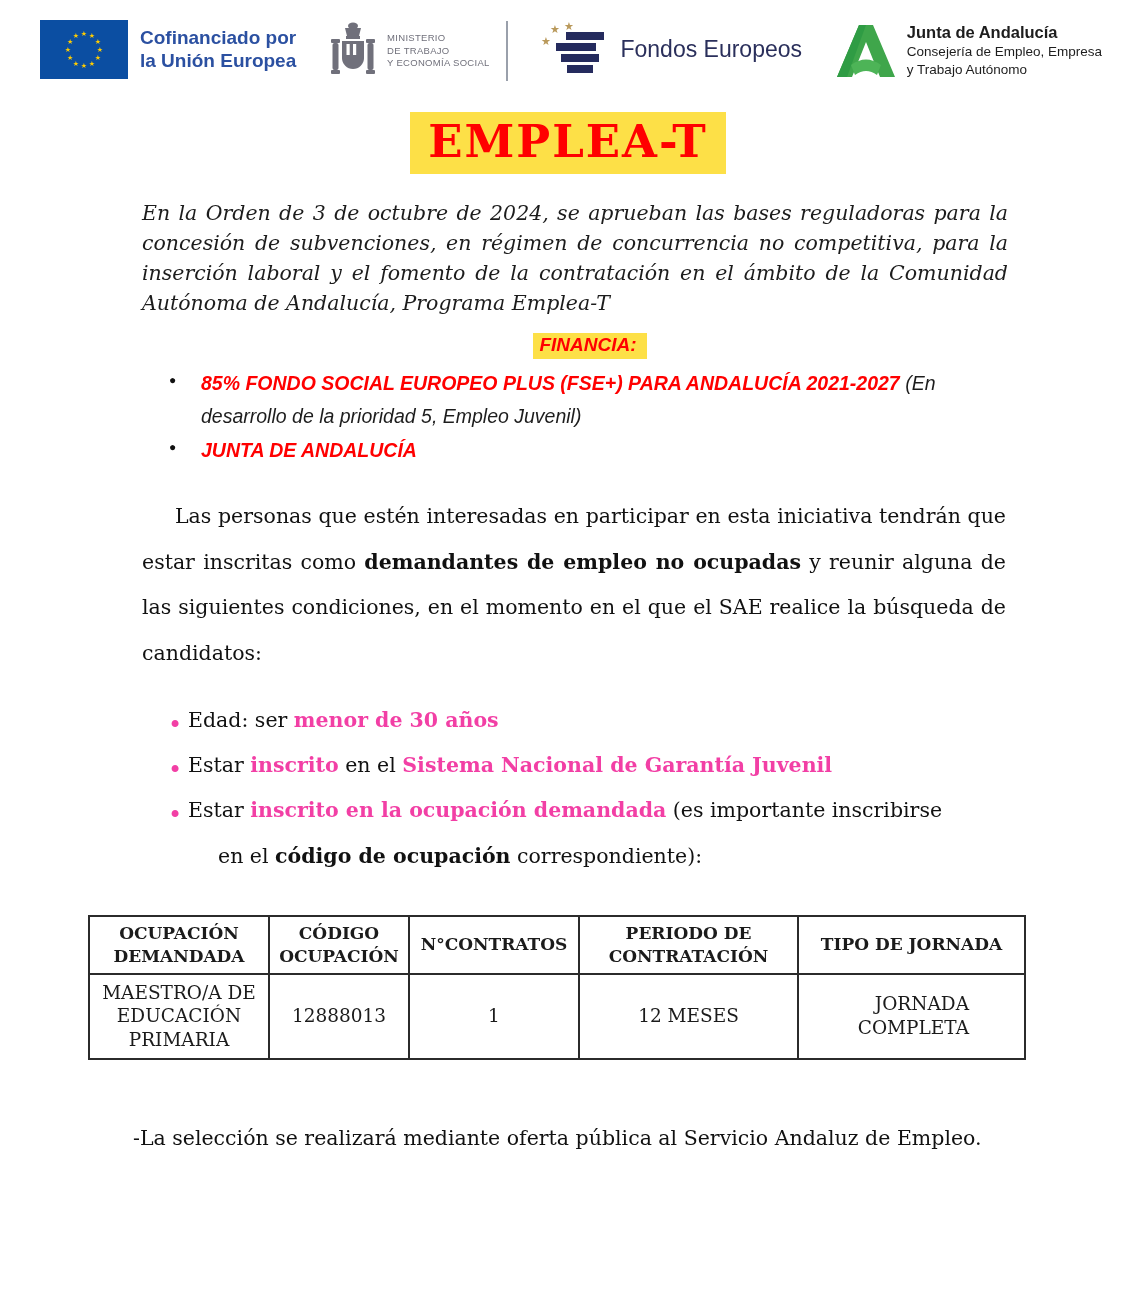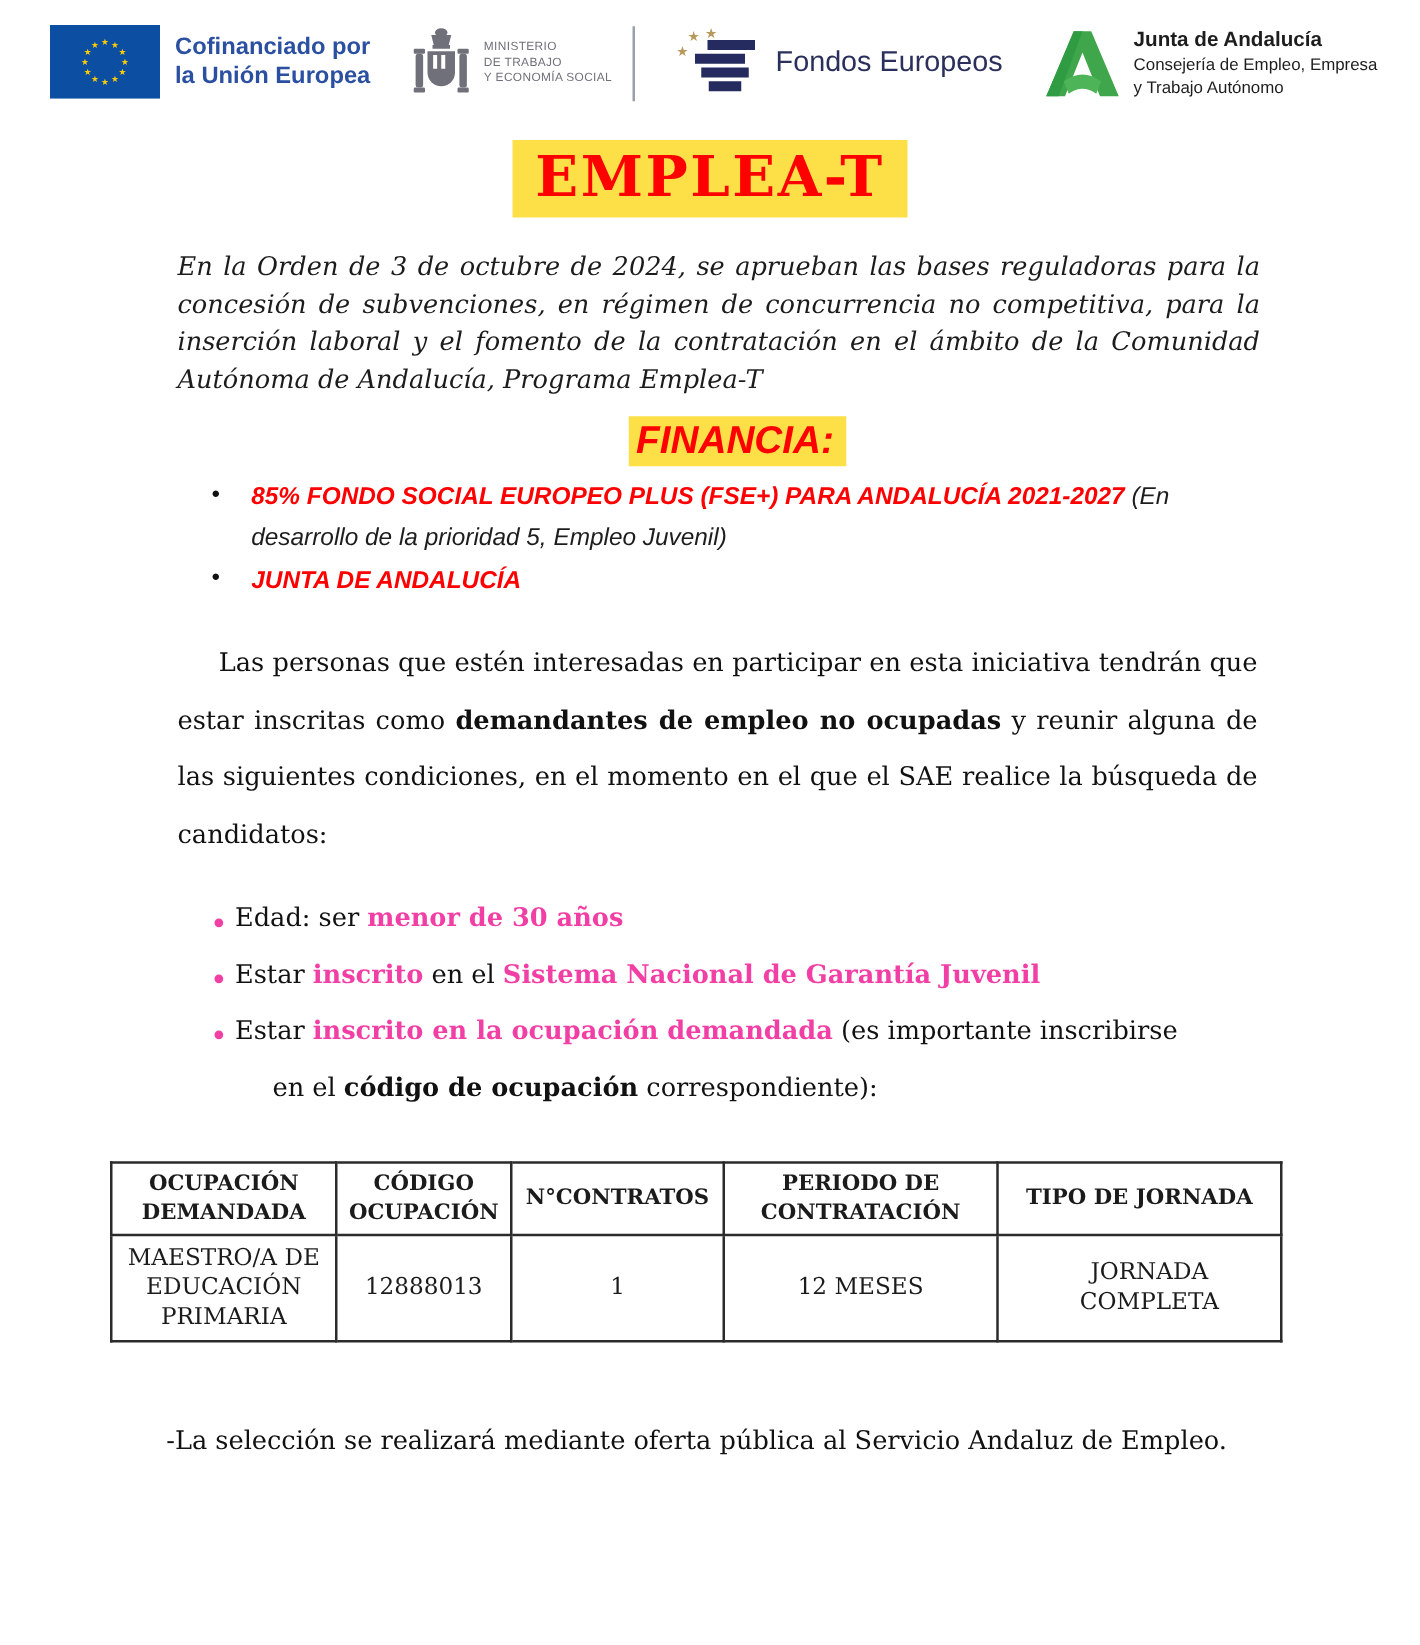--- a/index.html
+++ b/index.html
@@ -66,21 +66,21 @@
     letter-spacing:2px;
     color:#FF0000;
     padding:3px 18px 6px 18px;
   }
   .financia-row{text-align:center;margin-top:14px;}
   .financia-heading{
     display:inline-block;
     font-family:"Liberation Sans", sans-serif;
     font-weight:bold;
     font-style:italic;
-    font-size:31px;
+    font-size:19px;
     color:#FF0000;
     padding:1px 10px 3px 6px;
     margin-left:44px;
   }
 
   
   .intro{
     margin:24px 128px 0 142px;
     font-style:italic;
     font-size:20.5px;
@@ -174,21 +174,21 @@
     font-size:18.5px;
     line-height:1.28;
     padding:6px 6px;
     font-weight:normal;
   }
   .contracts col:nth-child(1){width:180px;}
   .contracts col:nth-child(2){width:140px;}
   .contracts col:nth-child(3){width:170px;}
   .contracts col:nth-child(4){width:219px;}
   .contracts col:nth-child(5){width:227px;}
-  .contracts td:nth-child(5){padding-left:55px;padding-right:39px;}
+  .contracts td:nth-child(5){padding-left:55px;padding-right:55px;text-align:right;}
 
   
   .notes{margin:56px 135px 0 133px;}
   .note{
     font-size:20.5px;
     line-height:2.2;
     text-align:justify;
     color:#111;
     padding-left:13px;
     text-indent:-13px;

